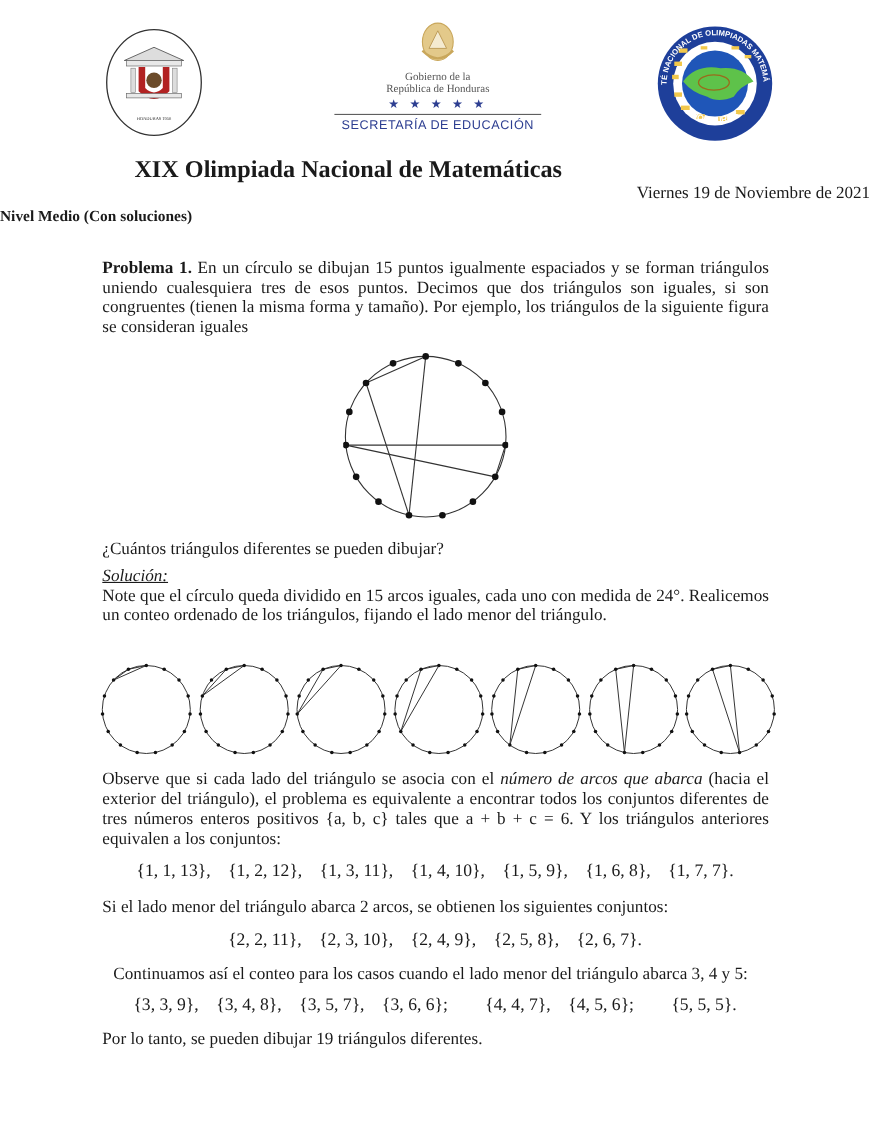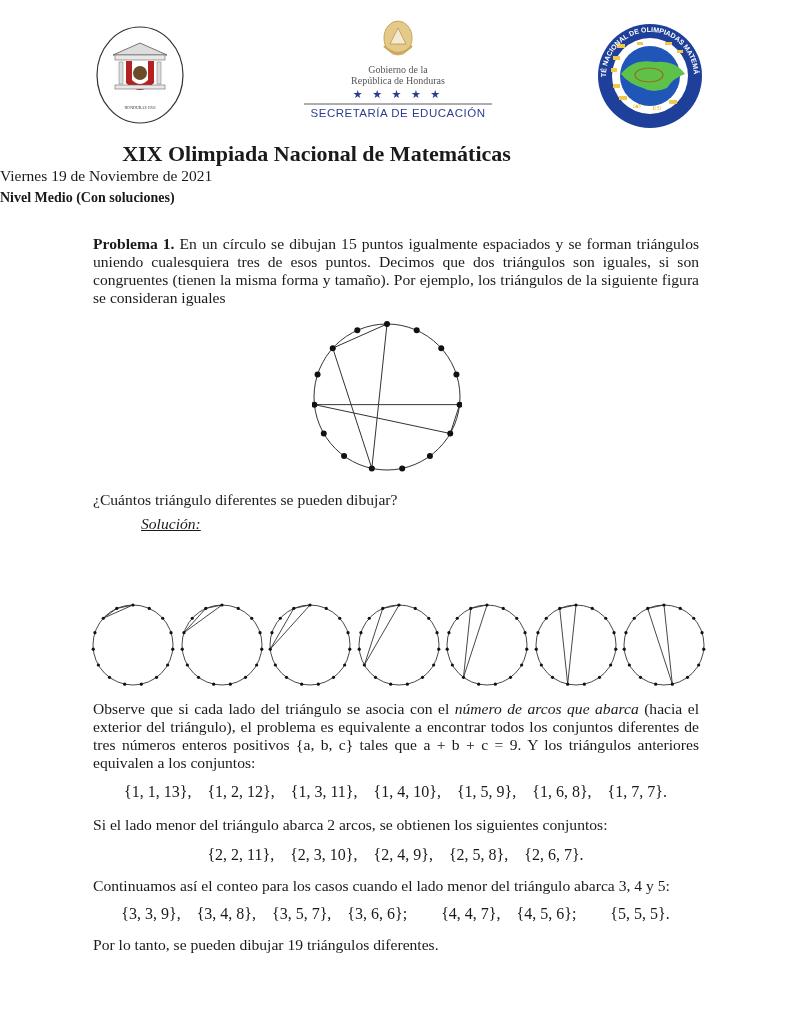--- a/index.html
+++ b/index.html
@@ -4,21 +4,21 @@
 <style>
   html, body { margin: 0; padding: 0; background: #ffffff; }
   body { width: 791px; height: 1023px; position: relative; overflow: hidden;
          font-family: "DejaVu Serif", "Liberation Serif", serif; color: #1a1a1a; }
   .abs { position: absolute; }
   .logo-left { left: 95px; top: 25px; width: 90px; height: 100px; }
   .logo-center { left: 300px; top: 16px; width: 196px; height: 108px; }
   .logo-right { left: 593px; top: 22px; width: 114px; height: 108px; }
   .title { left: 0; width: 633px; top: 141px; text-align: center; font-family: "Liberation Serif", serif;
            font-weight: bold; font-size: 22px; }
-  .date { left: 0; width: 791px; top: 167px; text-align: left; font-family: "Liberation Serif", serif; font-size: 15.5px; padding-left: 0; }
+  .date { left: 0; width: 791px; top: 167px; text-align: right; font-family: "Liberation Serif", serif; font-size: 15.5px; padding-left: 0; }
   .level { left: 0; width: 791px; top: 190px; text-align: left; font-family: "Liberation Serif", serif; font-weight: bold; font-size: 14px; }
   .para { left: 93px; width: 606px; font-family: "Liberation Serif", serif; font-size: 15.6px; line-height: 18px; text-align: justify; }
   .para b { font-weight: bold; }
   .sol-label { font-style: italic; text-decoration: underline; }
   .sets { left: 0; width: 791px; text-align: center; font-family: "Liberation Serif", serif; font-size: 16px; word-spacing: 0; }
   .sets span.set { margin: 0 8px; text-align: right; }
   svg line, svg circle.ring { stroke: #333; fill: none; }
 </style>
 </head>
 <body>
@@ -108,24 +108,25 @@
     <circle cx="59.8224465703036" cy="150.4047748535678" r="3" fill="#111"></circle>
     <circle cx="90.17755342969637" cy="150.40477485356783" r="3" fill="#111"></circle>
     <circle cx="117.90832341735052" cy="138.05824058937117" r="3" fill="#111"></circle>
     <circle cx="138.219854476264" cy="115.50000000000003" r="3" fill="#111"></circle>
     <circle cx="147.60009836188397" cy="86.63057781853877" r="3" fill="#111"></circle>
     <circle cx="144.42712568954622" cy="56.441759410628855" r="3" fill="#111"></circle>
     <circle cx="129.24957225984977" cy="30.15346573580333" r="3" fill="#111"></circle>
     <circle cx="104.69177494453342" cy="12.311181592090136" r="3" fill="#111"></circle>
   </svg>
 
-<div class="abs para" style="top:491px;">¿Cuántos triángulo diferentes se pueden dibujar?</div>
-
-<div class="abs para" style="top:515px;margin-left:48px;">
+<div class="abs para" style="top:491px;">¿Cuántos triángulos diferentes se pueden dibujar?</div>
+
+<div class="abs para" style="top:515px;">
   <div><span class="sol-label">Solución:</span></div>
+  <div>Note que el círculo queda dividido en 15 arcos iguales, cada uno con medida de 24°. Realicemos un conteo ordenado de los triángulos, fijando el lado menor del triángulo.</div>
 </div>
 
 <div class="abs" id="small-row" style="left:90px; top:602px; width:620px; height:86px;">
     <svg width="86" height="86" style="position: absolute; left: 0px; top: 0px;">
       <circle cx="43" cy="43" r="40" class="ring" stroke-width="0.9"></circle>
       <line x1="43" y1="3" x2="26.730534276967997" y2="6.458181694295959" stroke-width="0.9"></line>
       <line x1="26.730534276967997" y1="6.458181694295959" x2="13.27420698090424" y2="16.234775745645667" stroke-width="0.9"></line>
       <line x1="13.27420698090424" y1="16.234775745645667" x2="43" y2="3" stroke-width="0.9"></line>
       <circle cx="43" cy="3" r="1.6" fill="#111"></circle>
       <circle cx="26.730534276967997" cy="6.458181694295959" r="1.6" fill="#111"></circle>
@@ -265,26 +266,26 @@
       <circle cx="66.51141009169892" cy="75.3606797749979" r="1.6" fill="#111"></circle>
       <circle cx="77.64101615137753" cy="63.000000000000014" r="1.6" fill="#111"></circle>
       <circle cx="82.78087581473093" cy="47.18113853070617" r="1.6" fill="#111"></circle>
       <circle cx="81.04226065180615" cy="30.639320225002113" r="1.6" fill="#111"></circle>
       <circle cx="72.72579301909576" cy="16.234775745645663" r="1.6" fill="#111"></circle>
       <circle cx="59.26946572303201" cy="6.458181694295966" r="1.6" fill="#111"></circle>
     </svg>
   </div>
 
 <div class="abs para" style="top:700px;">
-  <span>Observe que si cada lado del triángulo se asocia con el </span><i>número de arcos que abarca</i><span> (hacia el exterior del triángulo), el problema es equivalente a encontrar todos los conjuntos diferentes de tres números enteros positivos {a, b, c} tales que a + b + c = 9. Y los triángulos anteriores equivalen a los conjuntos:</span>
+  <span>Observe que si cada lado del triángulo se asocia con el </span><i>número de arcos que abarca</i><span> (hacia el exterior del triángulo), el problema es equivalente a encontrar todos los conjuntos diferentes de tres números enteros positivos {a, b, c} tales que a + b + c = 6. Y los triángulos anteriores equivalen a los conjuntos:</span>
 </div>
 
 <div class="abs sets" id="sets1" style="top:783px;"><span class="set">{1, 1, 13},</span><span class="set">{1, 2, 12},</span><span class="set">{1, 3, 11},</span><span class="set">{1, 4, 10},</span><span class="set">{1, 5, 9},</span><span class="set">{1, 6, 8},</span><span class="set">{1, 7, 7}.</span></div>
 
 <div class="abs para" style="top:816px;">Si el lado menor del triángulo abarca 2 arcos, se obtienen los siguientes conjuntos:</div>
 
 <div class="abs sets" id="sets2" style="top:846px;"><span class="set">{2, 2, 11},</span><span class="set">{2, 3, 10},</span><span class="set">{2, 4, 9},</span><span class="set">{2, 5, 8},</span><span class="set">{2, 6, 7}.</span></div>
 
-<div class="abs para" style="top:877px;">Continuamos así el conteo para los casos cuando el lado menor del triángulo abarca 3, 4 y 5:</div>
+<div class="abs para" style="top:877px;margin-left:10px;">Continuamos así el conteo para los casos cuando el lado menor del triángulo abarca 3, 4 y 5:</div>
 
 <div class="abs sets" id="sets3" style="top:905px;"><span class="set">{3, 3, 9},</span><span class="set">{3, 4, 8},</span><span class="set">{3, 5, 7},</span><span class="set">{3, 6, 6};</span><span class="set" style="margin-left: 26px;">{4, 4, 7},</span><span class="set">{4, 5, 6};</span><span class="set" style="margin-left: 26px;">{5, 5, 5}.</span></div>
 
 <div class="abs para" style="top:936px;">Por lo tanto, se pueden dibujar 19 triángulos diferentes.</div>
 
 </body></html>

